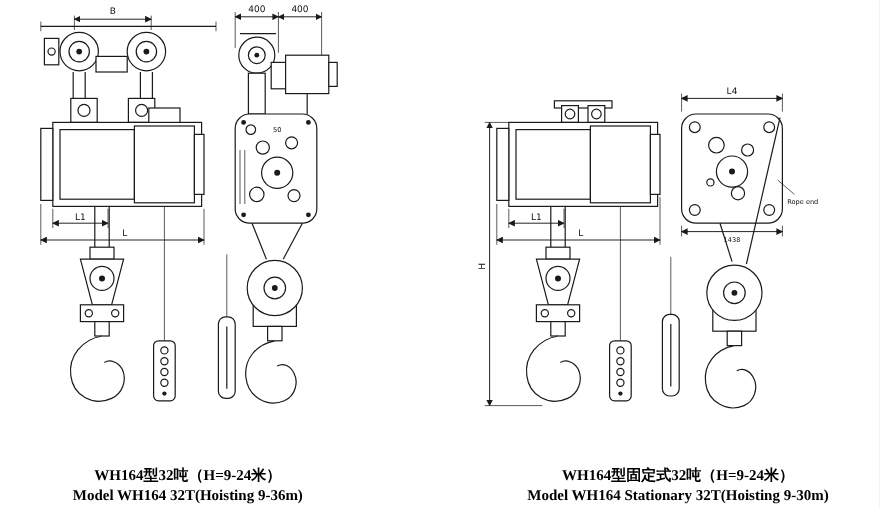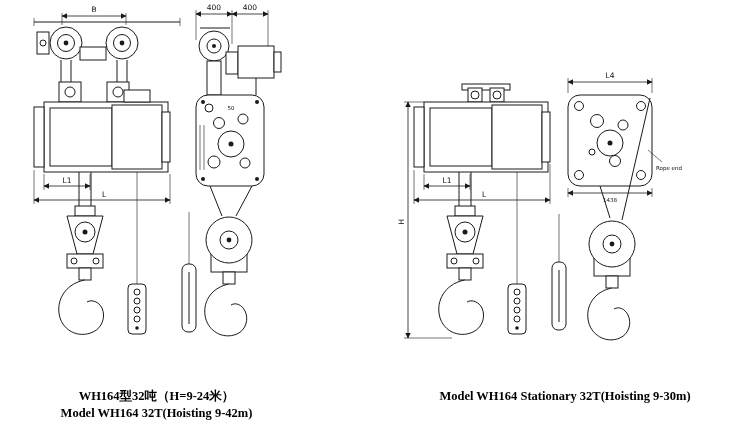--- a/index.html
+++ b/index.html
@@ -289,19 +289,20 @@
         <line class="thin" x1="559" y1="214" x2="559" y2="262"></line>
         <rect class="w" x="552" y="262" width="14" height="68" rx="6"></rect>
         <line class="s" x1="559" y1="270" x2="559" y2="322"></line>
       </g>
     </g>
   </g>
 </svg>
 
 <div class="cap cap-left">
   <div>WH164型32吨（H=9-24米）</div>
-  <div>Model WH164 32T(Hoisting 9-42m)</div>
+  <div>Model WH164 32T(Hoisting 9-36m)</div>
 </div>
 
 <div class="cap cap-right">
+  <div>WH164型固定式32吨（H=9-24米）</div>
   <div>Model WH164 Stationary 32T(Hoisting 9-30m)</div>
 </div>
 </div>
 
 </body></html>

